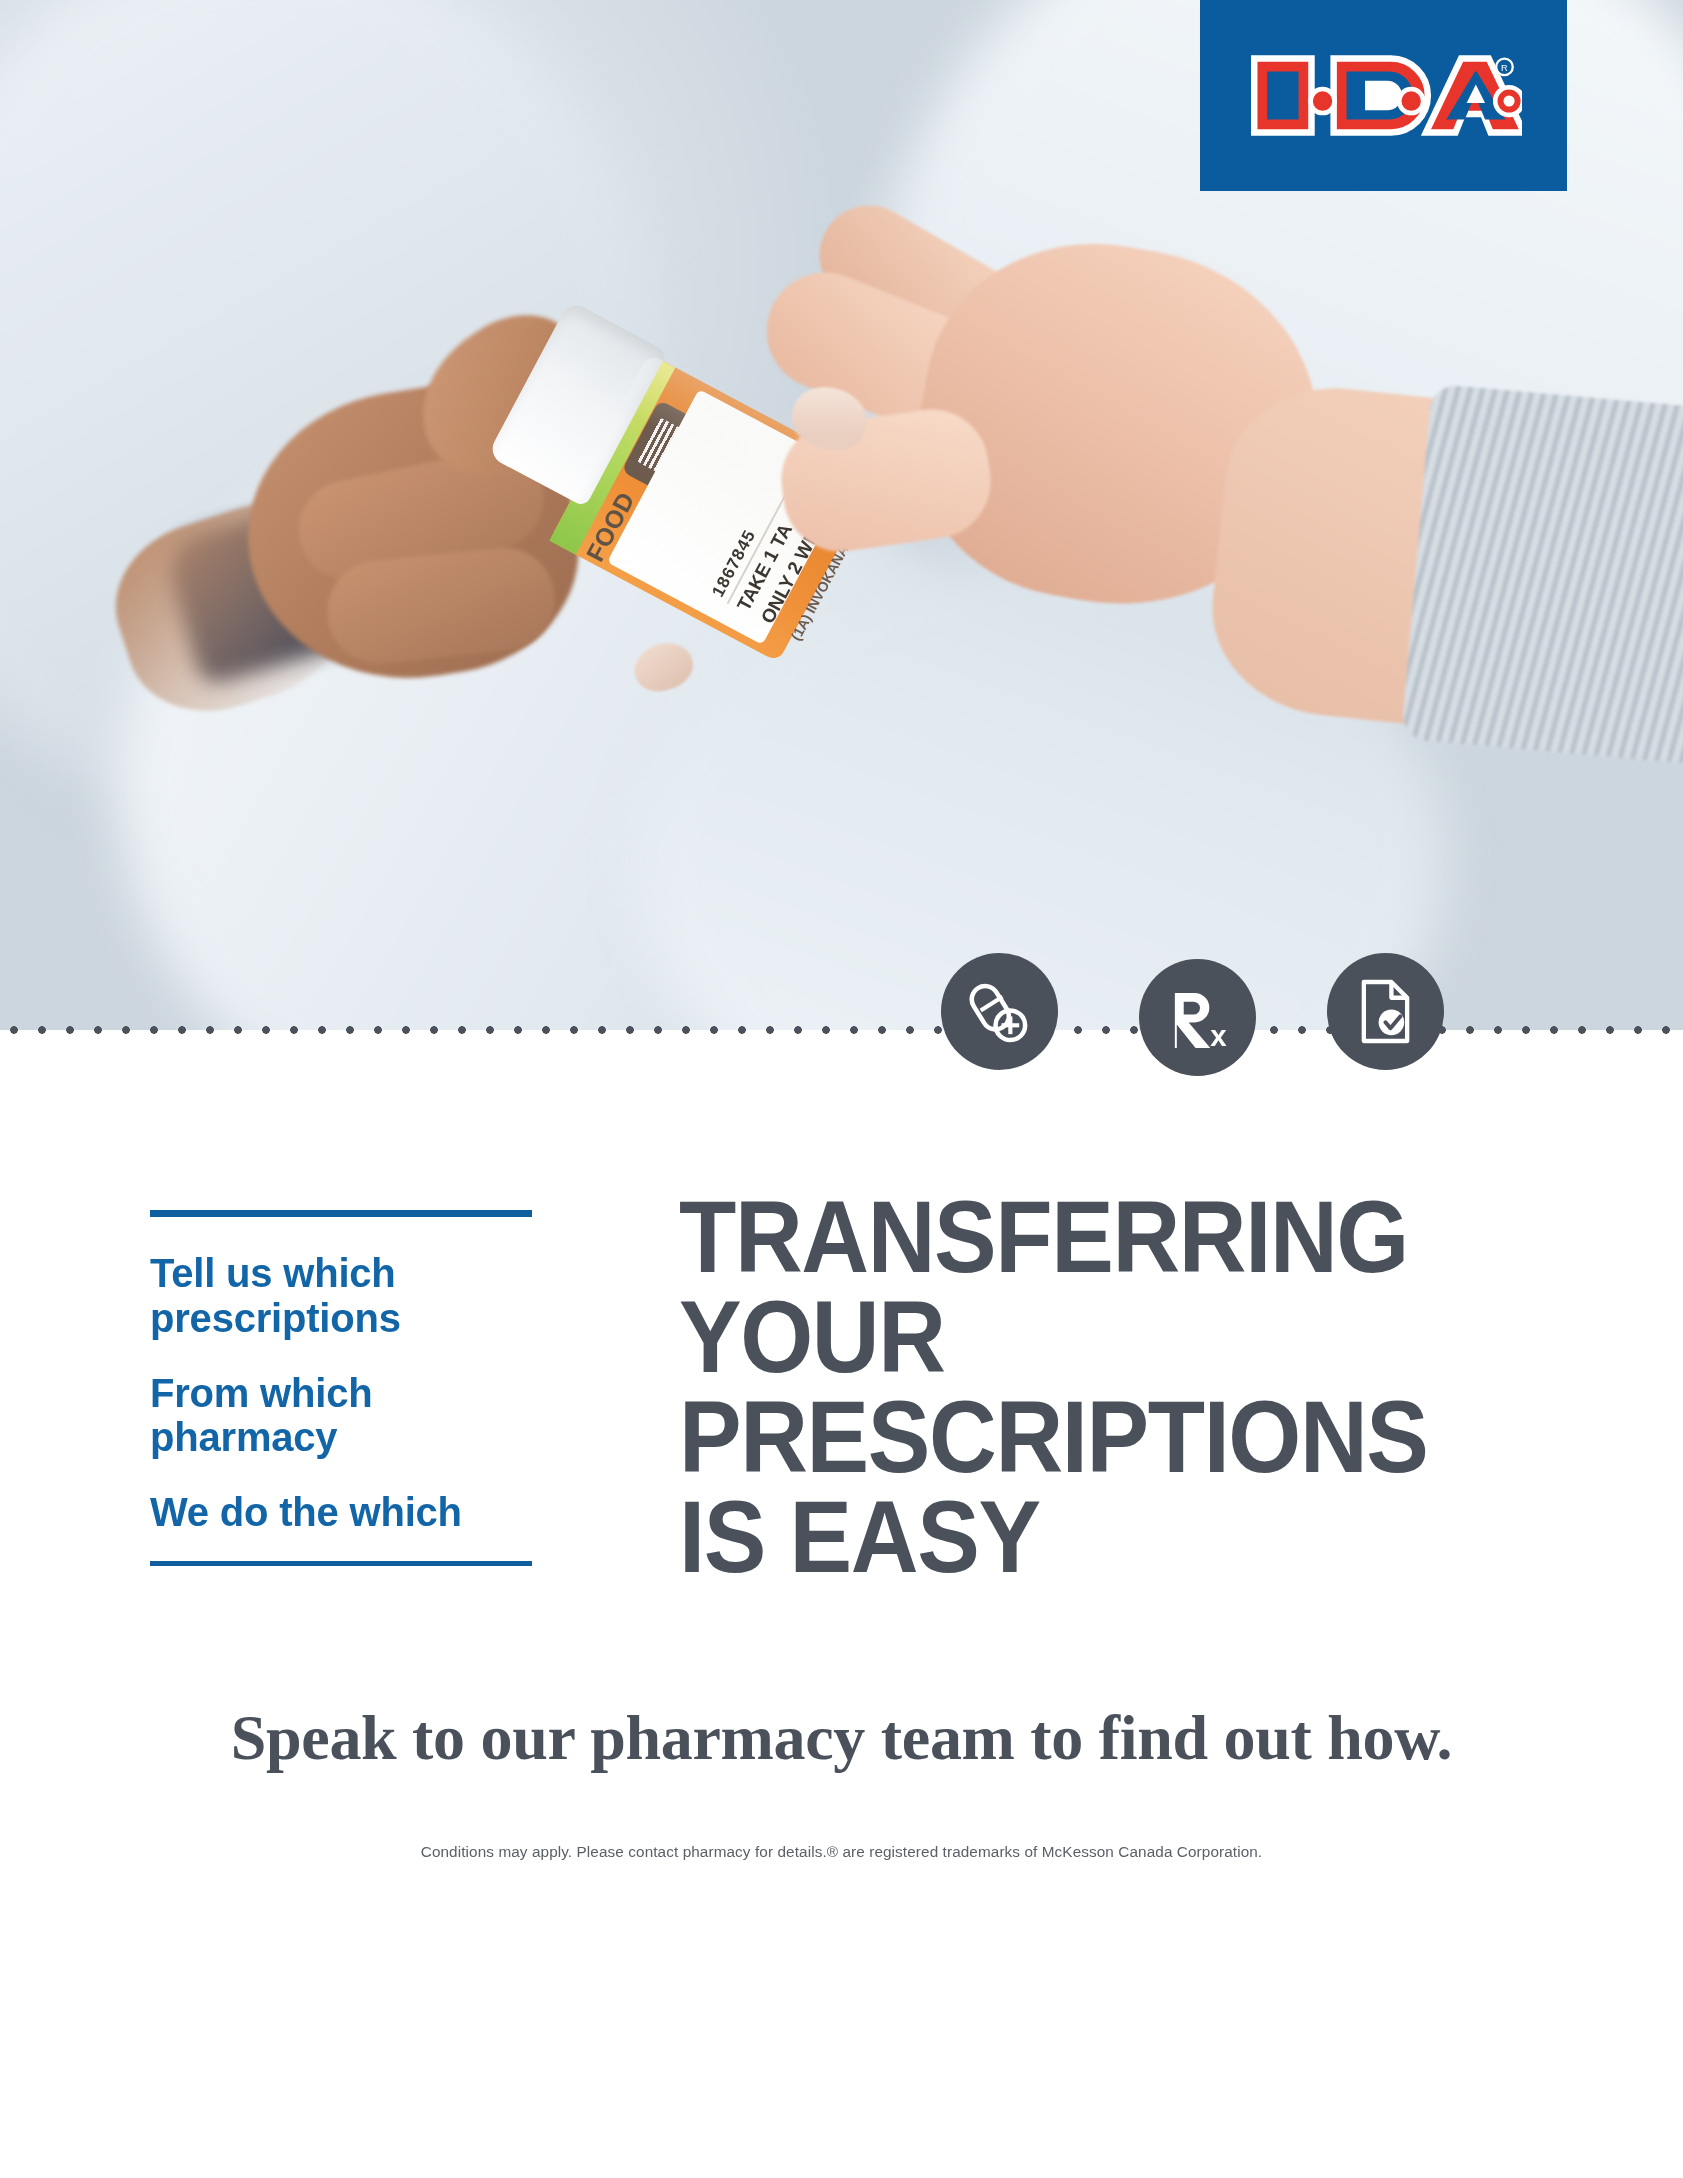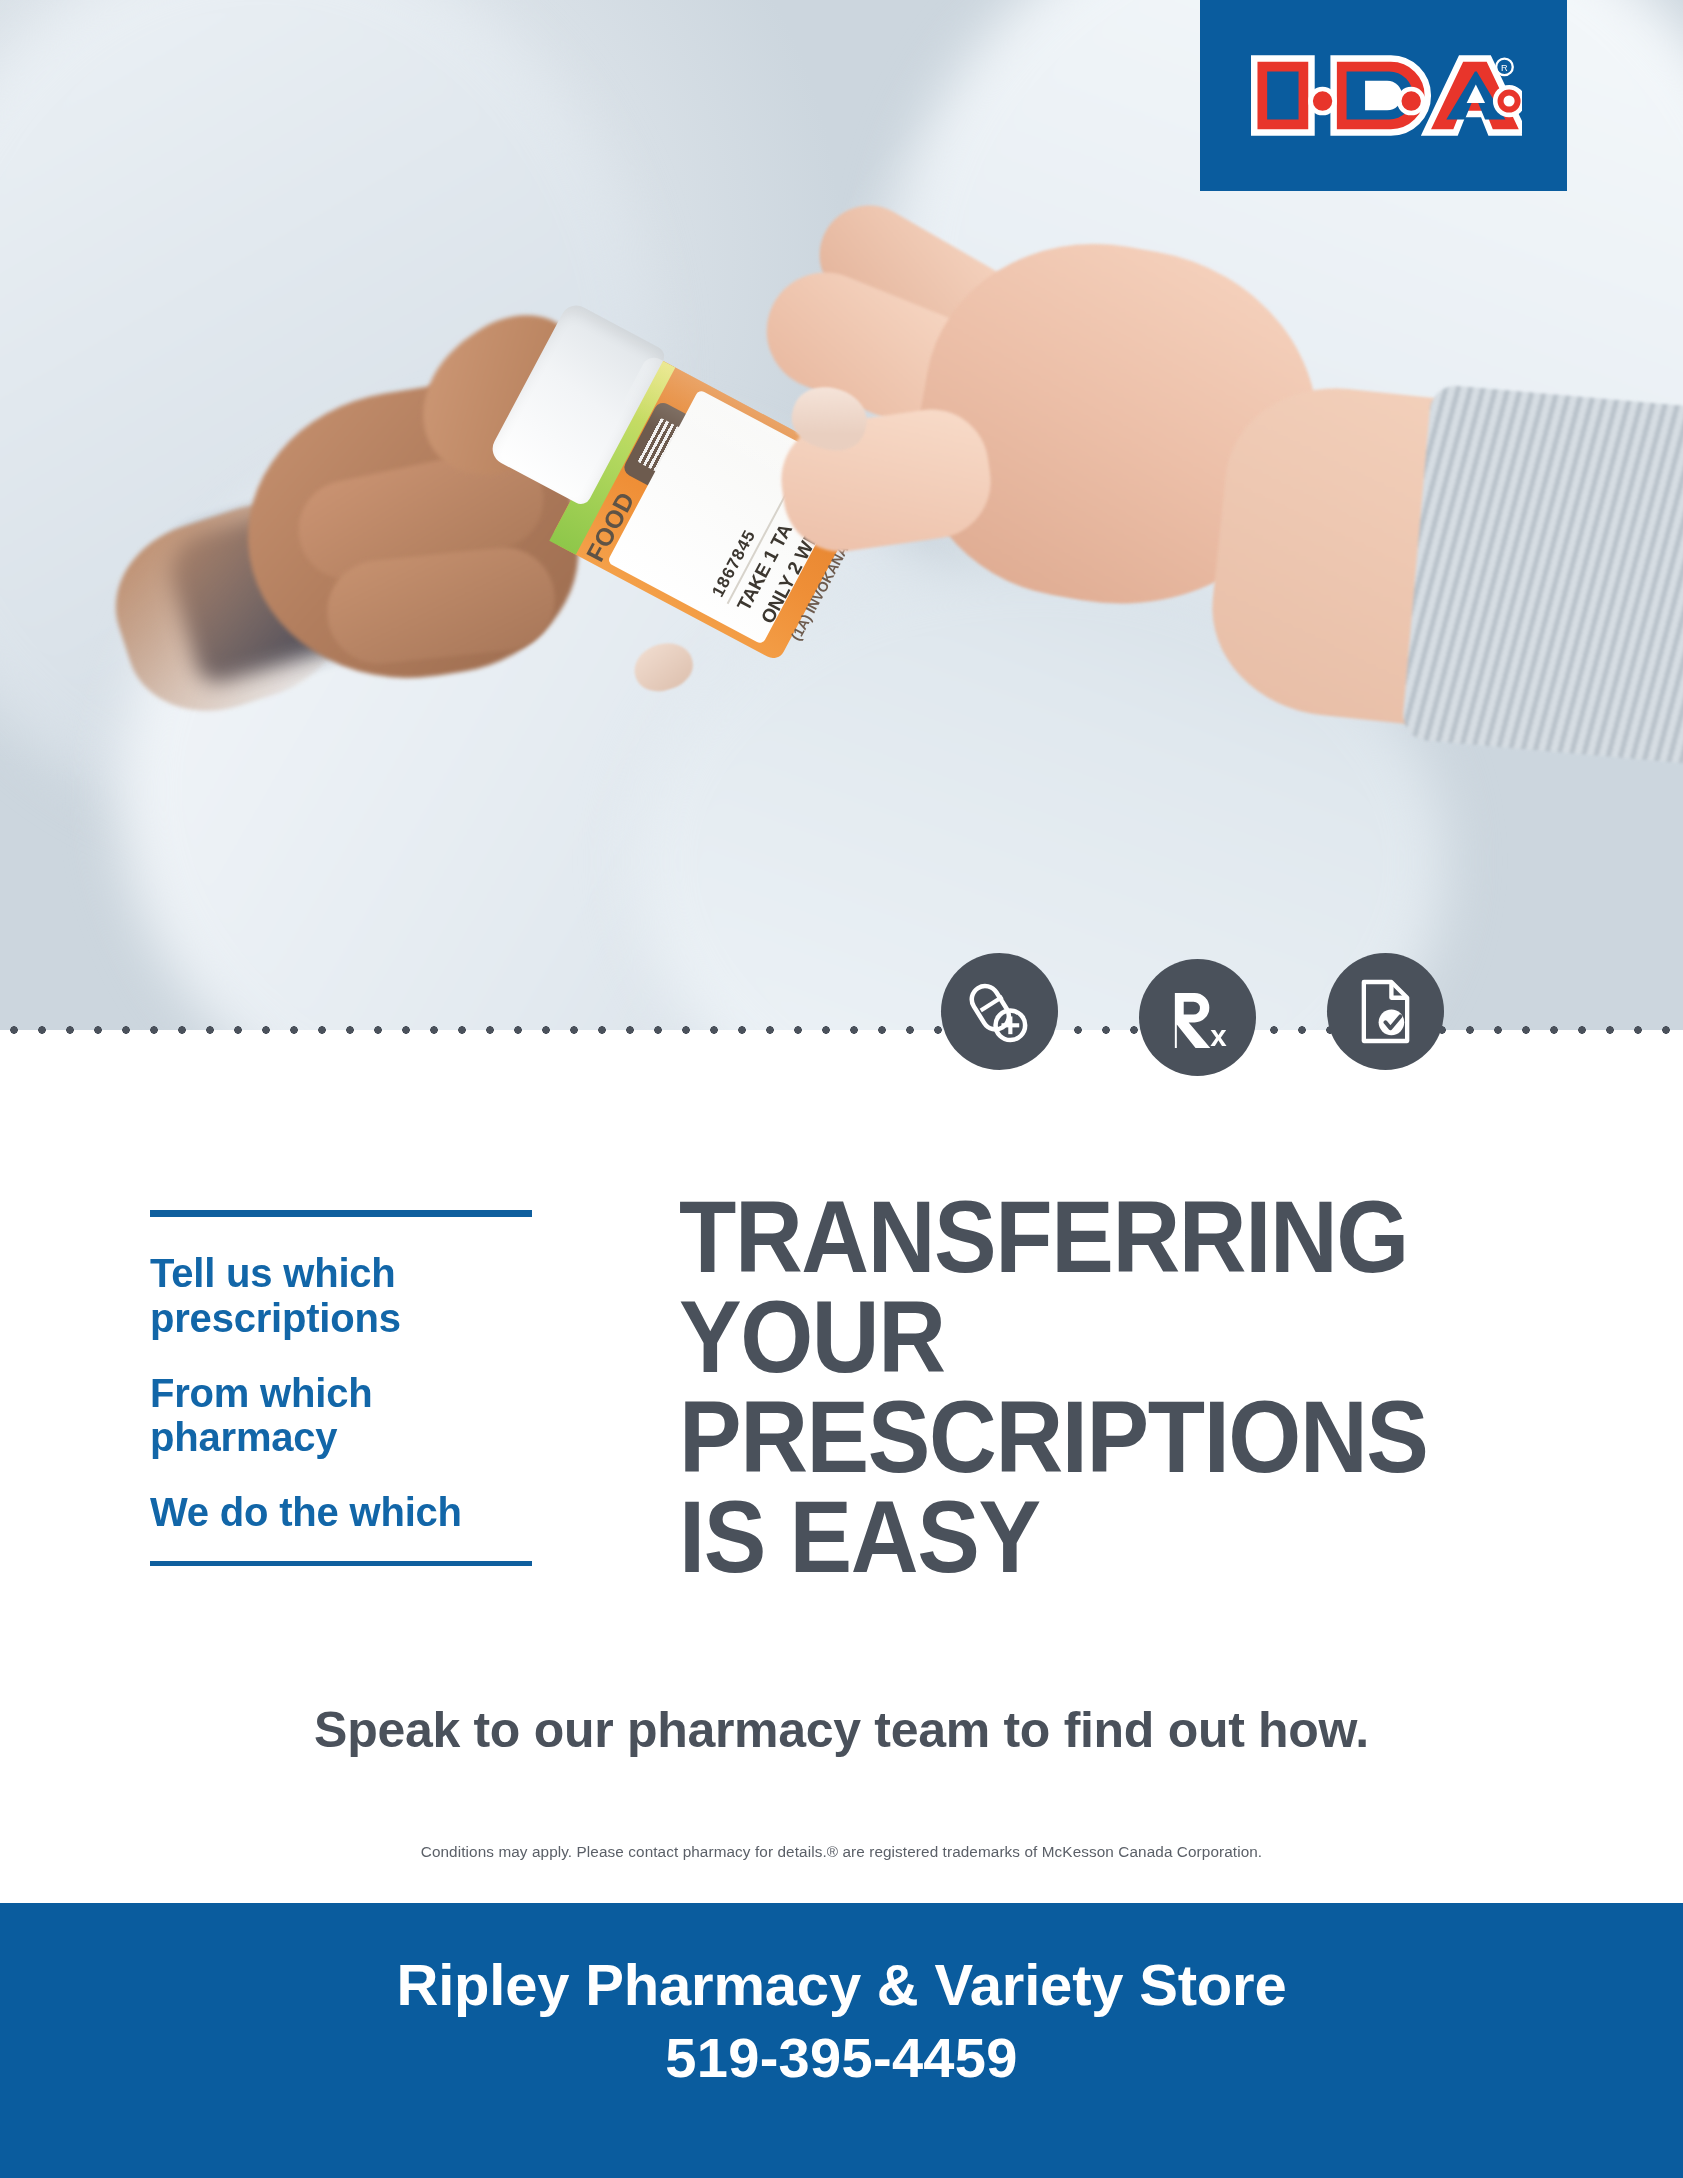--- a/index.html
+++ b/index.html
@@ -98,22 +98,22 @@
     font-family:"Liberation Sans",sans-serif;letter-spacing:-0.2px;}
   .bullet:last-child{margin-bottom:26px;}
   .ruleBottom{height:5px;background:#0f5f9e;width:100%;}
 
   .headline{position:absolute;left:679px;top:1188px;width:931px;color:#4a515b;
     font-size:102px;font-weight:700;line-height:.98;letter-spacing:-1.5px;
     font-family:"Liberation Sans Narrow","Liberation Sans",sans-serif;transform:scaleX(.92);transform-origin:left top;}
   .headline div{white-space:nowrap;}
 
   .subline{position:absolute;left:0;top:1701px;width:1683px;text-align:center;color:#4a515b;
-    font-size:50px;font-weight:700;letter-spacing:-0.3px;
-    font-family:Liberation Sans, sans-serif;}
+    font-size:64px;font-weight:700;letter-spacing:-0.3px;
+    font-family:Liberation Serif, serif;}
 
   .fineprint{position:absolute;left:0;top:1843px;width:1683px;text-align:center;color:#5b6068;
     font-size:15.3px;font-weight:400;letter-spacing:0.1px;
     font-family:"Liberation Sans Narrow","Liberation Sans",sans-serif;}
 
   .footer{position:absolute;left:0;top:1903px;width:1683px;height:275px;background:#0a5c9e;
     display:flex;flex-direction:column;align-items:center;justify-content:flex-start;padding-top:50px;box-sizing:border-box;}
   .fName{color:#ffffff;font-size:58px;font-weight:700;letter-spacing:-0.2px;line-height:1.12;
     font-family:"Liberation Sans Narrow","Liberation Sans",sans-serif;}
   .fPhone{color:#ffffff;font-size:56px;font-weight:700;letter-spacing:0.3px;line-height:1.2;margin-top:6px;
@@ -237,19 +237,15 @@
     <div>TRANSFERRING</div>
     <div>YOUR</div>
     <div>PRESCRIPTIONS</div>
     <div>IS EASY</div>
   </div>
 
   <div class="subline">Speak to our pharmacy team to find out how.</div>
 
   <div class="fineprint">Conditions may apply.  Please contact pharmacy for details.® are registered trademarks of McKesson Canada Corporation.</div>
 
-  <div class="footer">
-    <div class="fName">Ripley Pharmacy &amp; Variety Store</div>
-    <div class="fPhone">519-395-4459</div>
-  </div>
 
 </div>
 
 
 </body></html>

